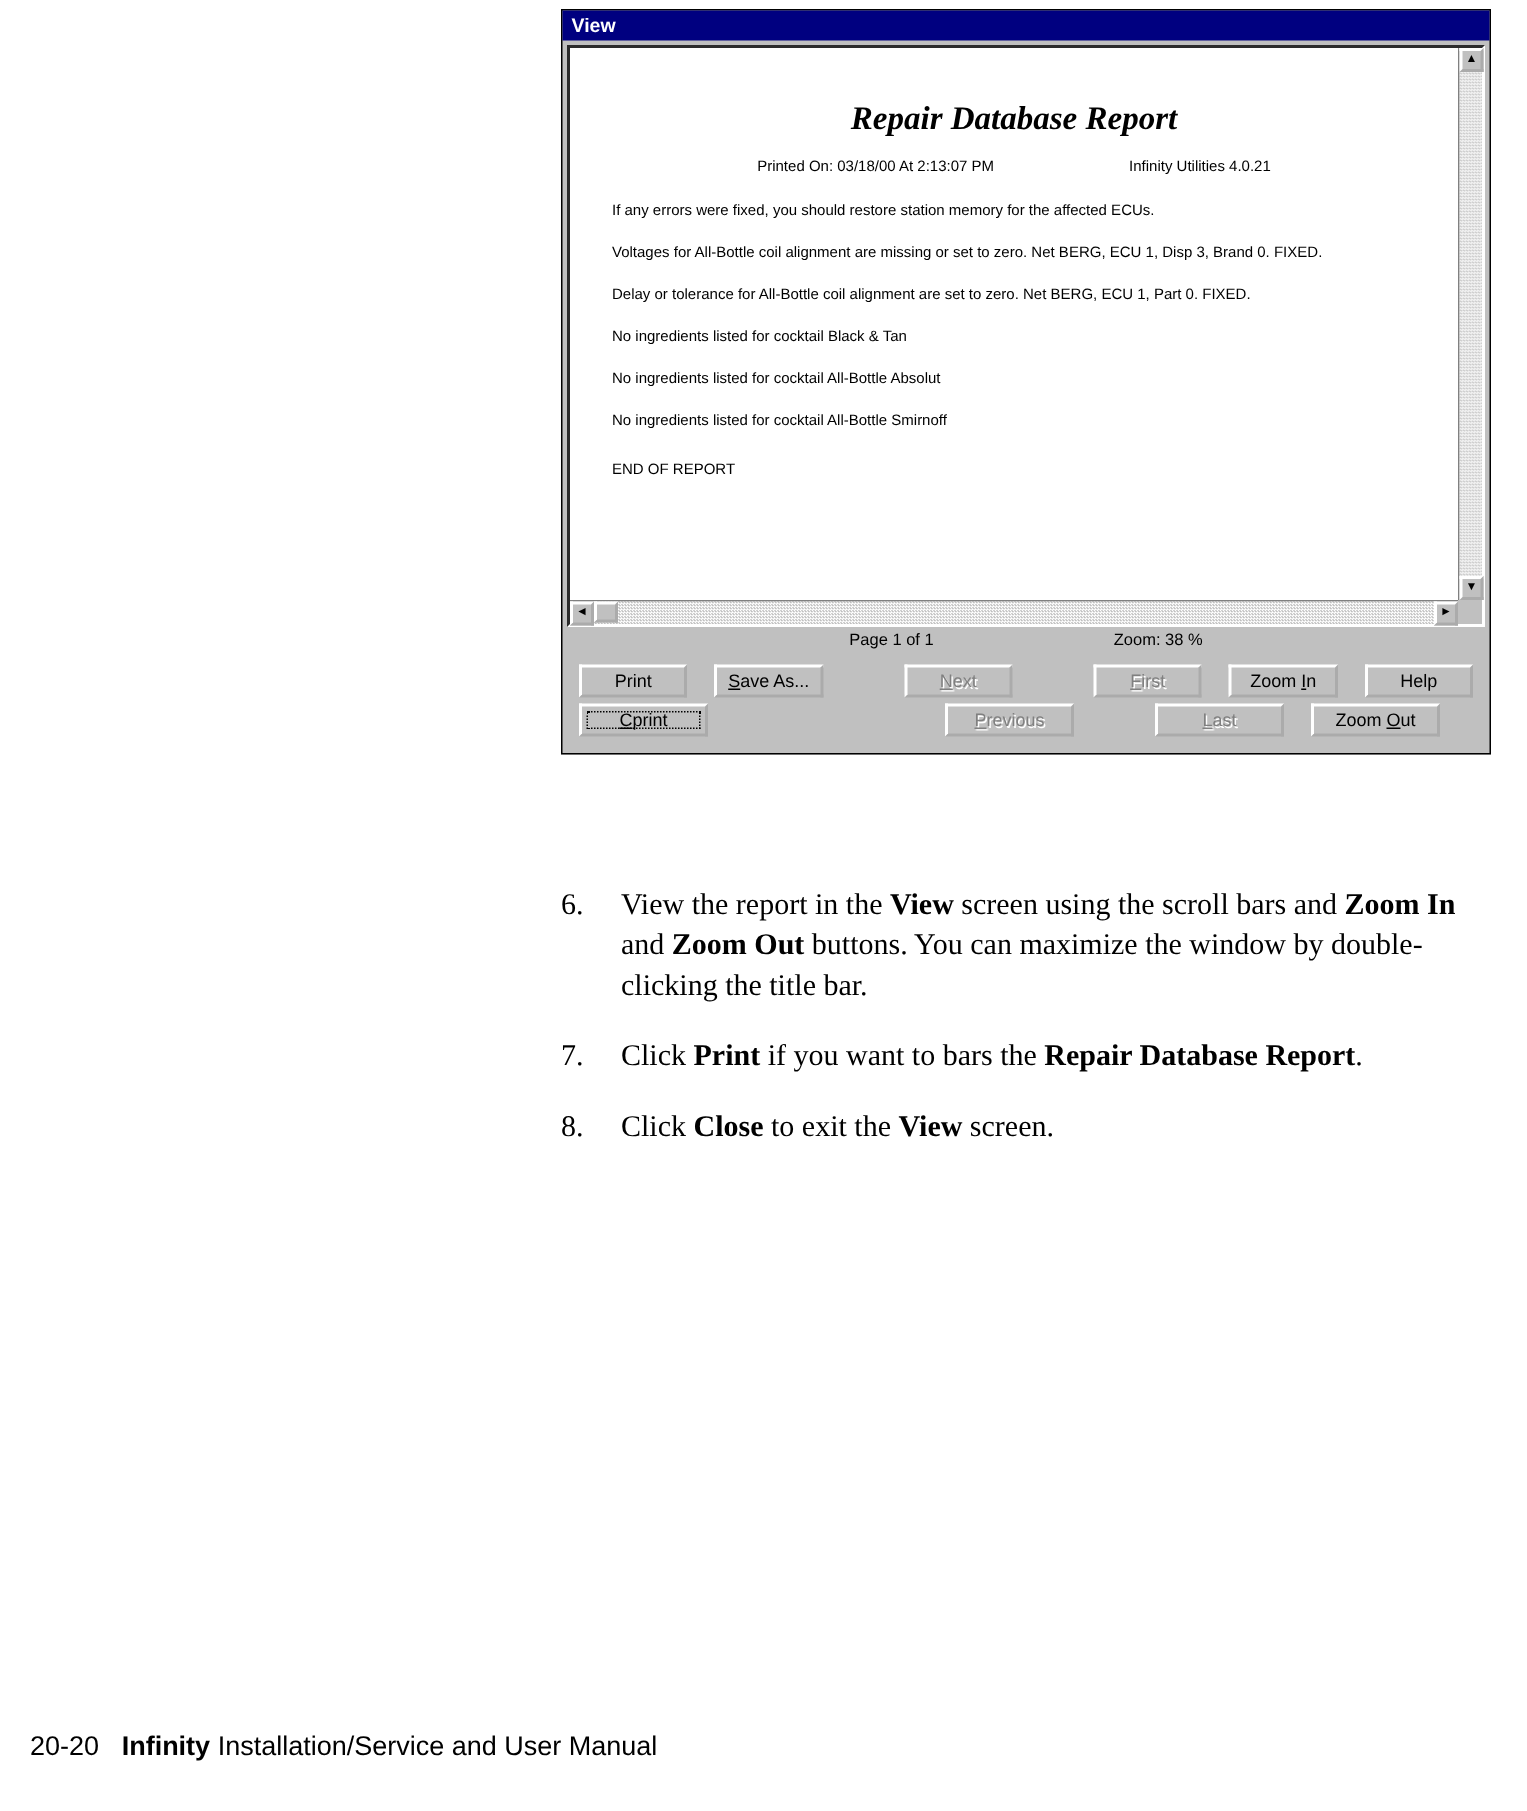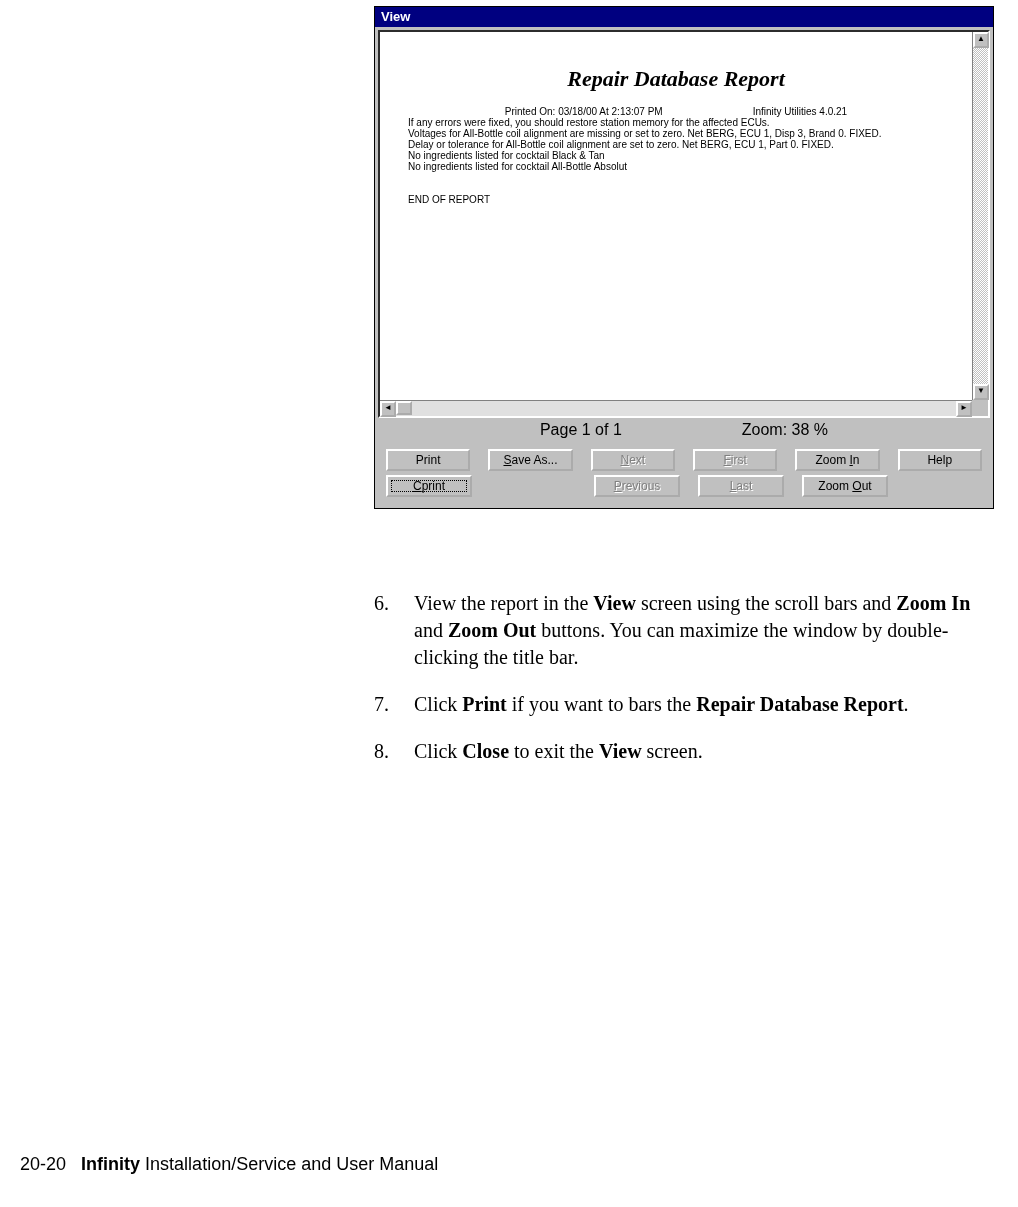--- a/index.html
+++ b/index.html
@@ -67,23 +67,24 @@
     font-weight: bold;
     font-style: italic;
     font-size: 22px;
     margin: 24px 0 14px 0;
   }
   .report-subline {
     display: flex;
     justify-content: center;
     gap: 90px;
     font-size: 10px;
+    margin-bottom: 18px;
   }
   .report-lines div {
-    margin: 0 0;
+    margin: 17px 0;
     white-space: nowrap;
   }
   .report-end {
     margin-top: 22px;
     font-size: 10px;
   }
   .vscroll {
     position: absolute;
     right: 0; top: 0; bottom: 16px;
     width: 16px;
@@ -132,21 +133,21 @@
     background: #c0c0c0; border: 2px outset #fff;
   }
   .corner {
     position: absolute; right: 0; bottom: 0; width: 16px; height: 16px;
     background: #c0c0c0;
   }
   .statusline {
     display: flex;
     justify-content: center;
     gap: 120px;
-    font-size: 16px;
+    font-size: 11px;
     padding: 3px 0 4px 0;
     color: #000;
   }
   .button-rows {
     padding: 2px 8px 8px 8px;
   }
   .button-row {
     display: flex;
     gap: 18px;
     margin-top: 4px;
@@ -157,21 +158,21 @@
     background: #c0c0c0;
     border: 2px outset #fff;
     font-family: "MS Sans Serif", Arial, sans-serif;
     font-size: 12px;
     text-align: center;
     line-height: 18px;
     color: #000;
     padding: 0;
   }
   .btn .ul { text-decoration: underline; }
-  .btn.disabled { color: #808080; text-shadow: 1px 1px 0 #fff; }
+  .btn.disabled { color: #808080; text-shadow: 1px 1px 0 #fff; margin-left: 36px; }
   .btn.focus {
     position: relative;
   }
   .btn.focus::after {
     content: "";
     position: absolute;
     left: 3px; right: 3px; top: 3px; bottom: 3px;
     border: 1px dotted #000;
   }
   .spacer { width: 86px; height: 22px; visibility: hidden; }
@@ -222,20 +223,21 @@
             <div class="report-subline">
               <span>Printed On: 03/18/00 At 2:13:07 PM</span>
               <span>Infinity Utilities 4.0.21</span>
             </div>
             <div class="report-lines">
               <div>If any errors were fixed, you should restore station memory for the affected ECUs.</div>
               <div>Voltages for All-Bottle coil alignment are missing or set to zero. Net BERG, ECU 1, Disp 3, Brand 0. FIXED.</div>
               <div>Delay or tolerance for All-Bottle coil alignment are set to zero. Net BERG, ECU 1, Part 0. FIXED.</div>
               <div>No ingredients listed for cocktail Black &amp; Tan</div>
               <div>No ingredients listed for cocktail All-Bottle Absolut</div>
+              <div>No ingredients listed for cocktail All-Bottle Smirnoff</div>
             </div>
             <div class="report-end">END OF REPORT</div>
           </div>
         </div>
         <div class="vscroll">
           <div class="arrow up">▲</div>
           <div class="track"></div>
           <div class="arrow down">▼</div>
         </div>
         <div class="hscroll">

